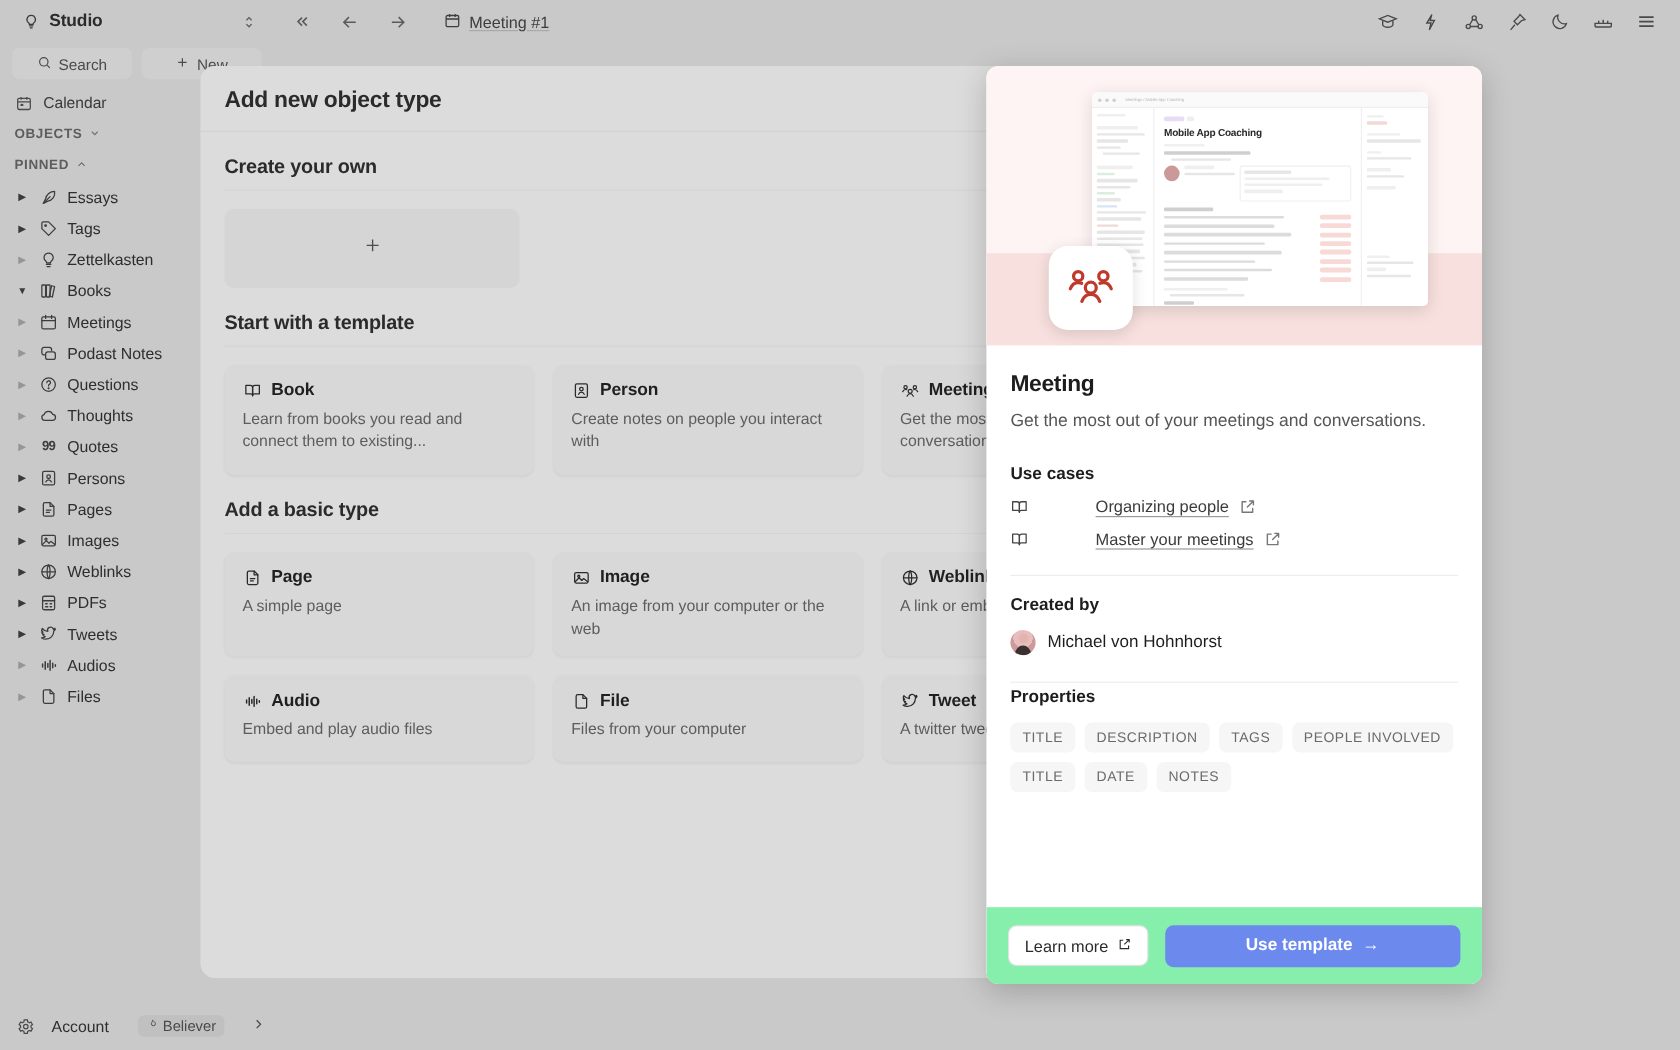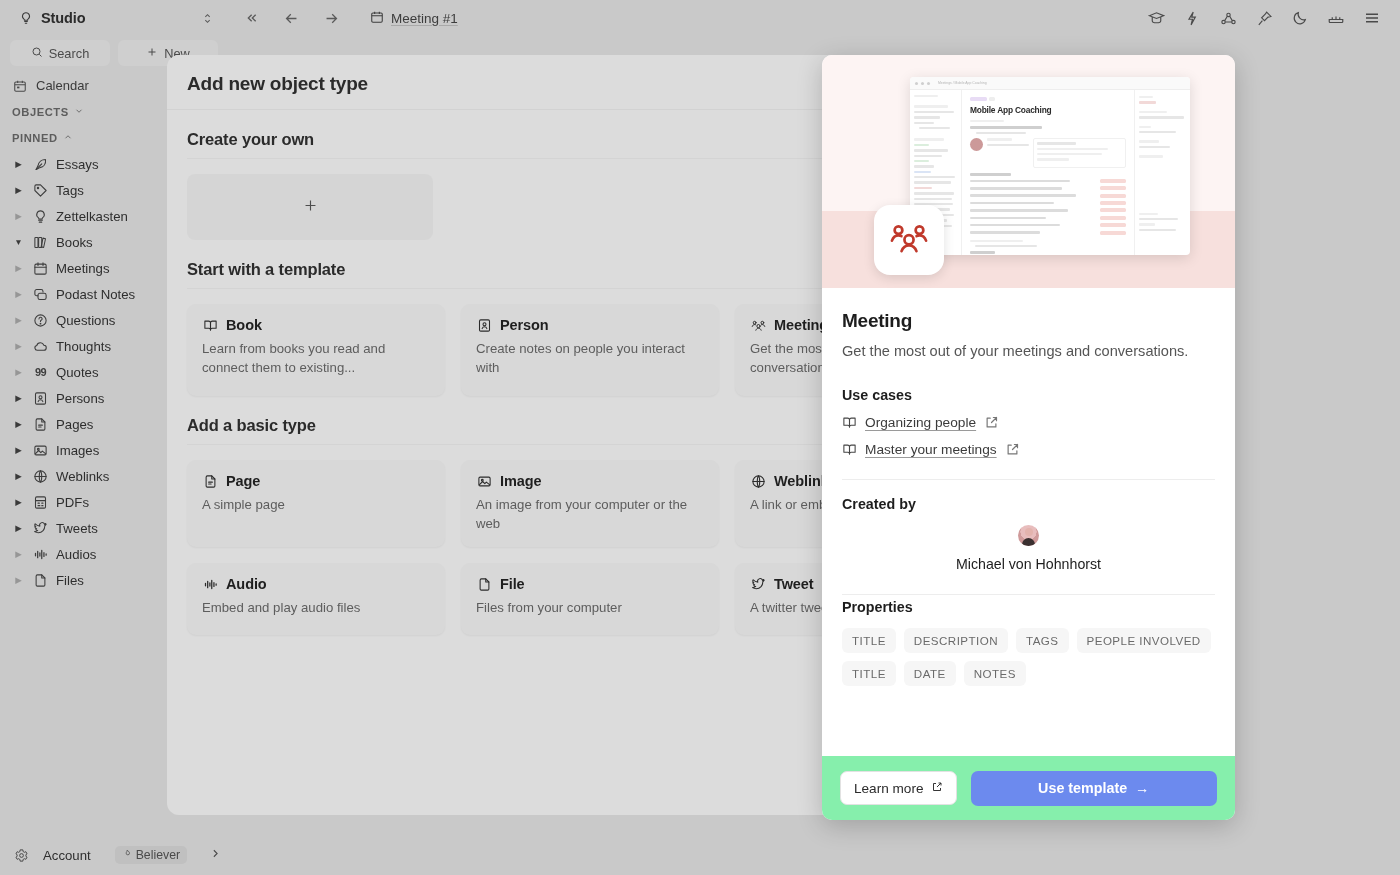--- a/index.html
+++ b/index.html
@@ -102,25 +102,25 @@
   .m-avatar { width:13px; height:13px; border-radius:50%; background:#c99; }
   .m-card { flex:1; border:1px solid #f0f0f0; border-radius:2px; padding:3px; }
   .m-icon-tile { position:absolute; left:52px; top:150px; width:70px; height:70px; background:#fff;
                  border-radius:16px; box-shadow:0 3px 12px rgba(0,0,0,0.12); display:flex; align-items:center; justify-content:center; }
 
   .m-body { padding:22px 20px 0 20px; height:calc(765px - 233px - 64px); overflow:hidden; position:relative; }
   .m-h1 { font-size:19px; font-weight:700; color:#1d1d1d; letter-spacing:-0.25px; }
   .m-sub { margin-top:9px; font-size:14.6px; line-height:1.48; color:#555; }
   .m-h2 { margin-top:24px; font-size:14.3px; font-weight:700; color:#1d1d1d; }
   .m-link { display:flex; align-items:center; gap:8px; margin-top:12px; font-size:13.7px; color:#3b3b3b; }
-  .m-link .txt { text-decoration:underline; text-decoration-color:#9a9a9a; text-underline-offset:2.5px; }
+  .m-link .txt { text-decoration:underline; text-decoration-color:#9a9a9a; text-underline-offset:2.5px;margin-left:48px; }
   .m-link .ext { color:#777; display:flex; }
   .m-link .bic { color:#444; display:flex; }
   .m-div { height:1px; background:#ededed; margin:22px 0 0 0; }
-  .m-creator { display:flex; align-items:center; gap:10px; margin-top:13px;flex-direction:column; }
+  .m-creator { display:flex; align-items:center; gap:10px; margin-top:13px; }
   .m-cav { width:21px; height:21px; border-radius:50%; background:radial-gradient(circle at 50% 32%, #e8bdbd 0 45%, #cf9a9a 46% 100%); position:relative; overflow:hidden; }
   .m-cav::after { content:""; position:absolute; left:4px; bottom:0; width:13px; height:8px; border-radius:7px 7px 0 0; background:#3a3030; }
   .m-cav::before { content:""; position:absolute; left:6.5px; top:3.5px; width:8px; height:8px; border-radius:50%; background:#e3b3ad; z-index:2; }
   .m-cname { font-size:14.2px; color:#1d1d1d; }
   .m-props { display:flex; flex-wrap:wrap; gap:8px; margin-top:13px; }
   .m-chip { background:#f6f6f6; border-radius:6px; padding:6px 10px; font-size:11.6px; letter-spacing:0.45px; color:#6a6a6a; }
 
   .m-foot { position:absolute; bottom:0; left:0; right:0; height:64px; background:#86efac; display:flex; align-items:center; gap:14px; padding:0 18px; }
   .btn-ghost { height:34px; border:1px solid #e2e2e2; border-radius:7px; background:#fff; padding:0 13px;
                display:flex; align-items:center; gap:7px; font-size:13.6px; color:#2b2b2b; cursor:pointer; }

